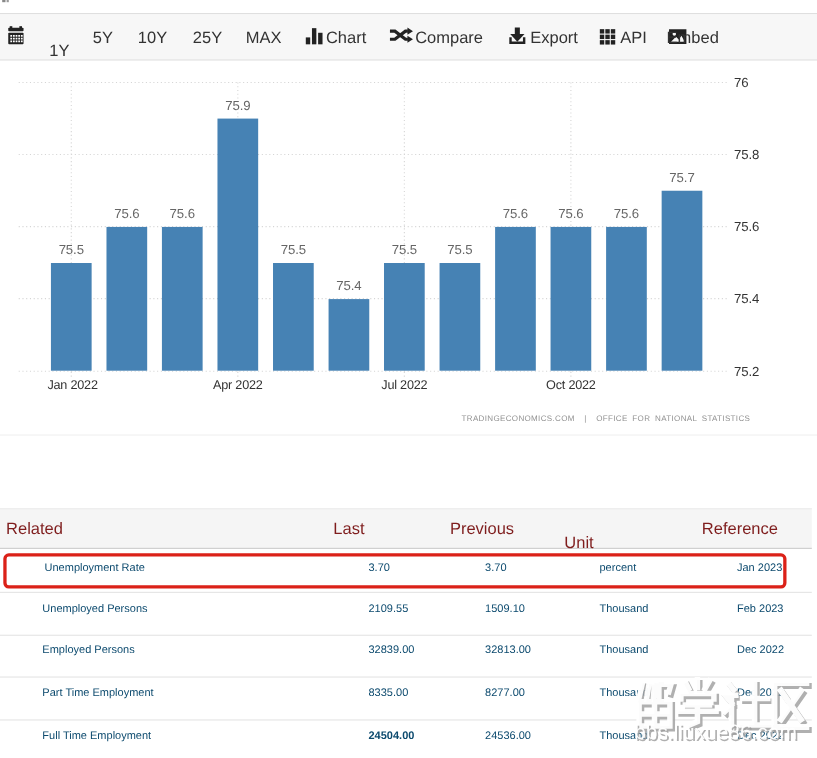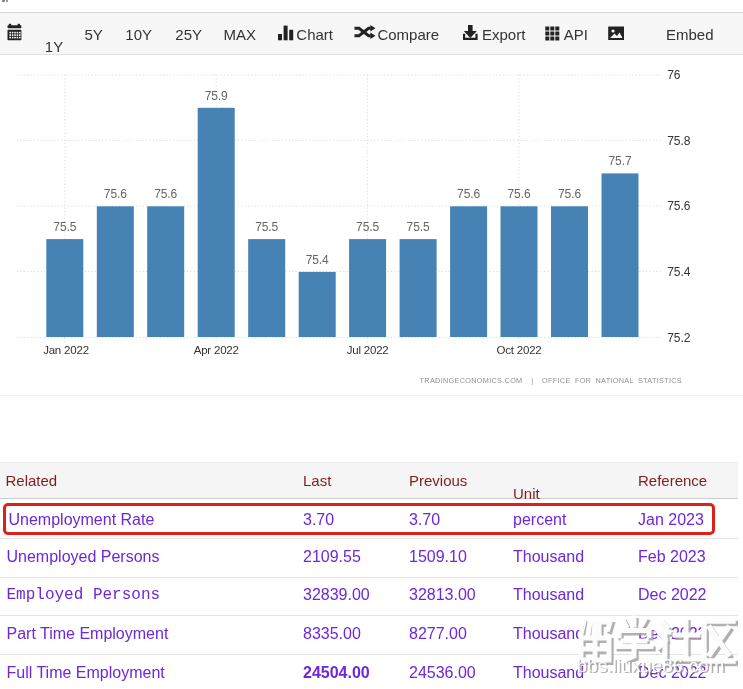--- a/index.html
+++ b/index.html
@@ -4,21 +4,21 @@
 <style>
 * { margin:0; padding:0; box-sizing:border-box; }
 html,body { width:743px; height:689px; background:#fff; font-family:"Liberation Sans",sans-serif; position:relative; overflow:hidden; }
 .abs { position:absolute; }
 
 #topstrip { left:0; top:0; width:743px; height:13px; background:#fff; border-bottom:1px solid #d8d8d8; }
 #toolbar { left:0; top:13px; width:743px; height:42px; background:#f7f7f7; border-bottom:1px solid #e2e2e2; }
 .tbtxt { position:absolute; top:27px; font-size:15px; color:#333; line-height:16px; white-space:nowrap; }
 
 .th { position:absolute; font-size:15px; color:#7f1d1d; white-space:nowrap; }
-.td { position:absolute; font-size:16px; color:#6d28d9; white-space:nowrap; }
+.td { position:absolute; font-size:10px; color:#0c4a6e; white-space:nowrap;margin-left:32px; }
 #thead { left:0; top:462px; width:738px; height:37px; background:#f5f5f5; border-top:1px solid #ebebeb; border-bottom:1px solid #ccc; }
 .rowsep { position:absolute; left:0; width:738px; height:1px; background:#e4e4e4; }
 #redbox { left:3px; top:503px; width:712px; height:32px; border:3px solid #db2118; border-radius:5px; }
 </style>
 </head>
 <body>
 <div id="topstrip" class="abs"></div>
 <div class="abs" style="left:2px;top:0;width:3px;height:2px;background:#888;"></div>
 <div class="abs" style="left:6px;top:0;width:2px;height:2px;background:#999;"></div>
 <div id="toolbar" class="abs"></div>
@@ -92,21 +92,21 @@
 </svg>
 <span class="tbtxt" style="left:44.8px;margin-top:12px;">1Y</span>
 <span class="tbtxt" style="left:84.4px;">5Y</span>
 <span class="tbtxt" style="left:125.3px;">10Y</span>
 <span class="tbtxt" style="left:175.3px;">25Y</span>
 <span class="tbtxt" style="left:223.4px;">MAX</span>
 <span class="tbtxt" style="left:296.3px;">Chart</span>
 <span class="tbtxt" style="left:377.4px;">Compare</span>
 <span class="tbtxt" style="left:482px;">Export</span>
 <span class="tbtxt" style="left:563.8px;">API</span>
-<span class="tbtxt" style="left:666px;">Embed</span>
+<span class="tbtxt" style="left:606px;">Embed</span>
 
 <svg class="abs" style="left:0;top:55px;" width="743" height="340" viewBox="0 55 743 340">
   <g stroke="#d5d5d5" stroke-width="1" stroke-dasharray="1 2.4">
     <line x1="17" y1="75" x2="663" y2="75"></line>
     <line x1="17" y1="140.5" x2="663" y2="140.5"></line>
     <line x1="17" y1="206" x2="663" y2="206"></line>
     <line x1="17" y1="271.5" x2="663" y2="271.5"></line>
     <line x1="17" y1="337.5" x2="663" y2="337.5"></line>
     <line x1="64.8" y1="75" x2="64.8" y2="337.5"></line>
     <line x1="216.2" y1="75" x2="216.2" y2="337.5"></line>
@@ -176,21 +176,21 @@
 <span class="td" style="left:638px;top:511.3px;">Jan 2023</span>
 <div class="rowsep" style="top:538px;"></div>
 
 <span class="td" style="left:6.5px;top:547.7px;">Unemployed Persons</span>
 <span class="td" style="left:303px;top:547.7px;">2109.55</span>
 <span class="td" style="left:409px;top:547.7px;">1509.10</span>
 <span class="td" style="left:513px;top:547.7px;">Thousand</span>
 <span class="td" style="left:638px;top:547.7px;">Feb 2023</span>
 <div class="rowsep" style="top:576.7px;"></div>
 
-<span class="td" style="left:6.5px;top:586.4px;font-family:Liberation Mono, monospace;">Employed Persons</span>
+<span class="td" style="left:6.5px;top:586.4px;">Employed Persons</span>
 <span class="td" style="left:303px;top:586.4px;">32839.00</span>
 <span class="td" style="left:409px;top:586.4px;">32813.00</span>
 <span class="td" style="left:513px;top:586.4px;">Thousand</span>
 <span class="td" style="left:638px;top:586.4px;">Dec 2022</span>
 <div class="rowsep" style="top:615.4px;"></div>
 
 <span class="td" style="left:6.5px;top:625.1px;">Part Time Employment</span>
 <span class="td" style="left:303px;top:625.1px;">8335.00</span>
 <span class="td" style="left:409px;top:625.1px;">8277.00</span>
 <span class="td" style="left:513px;top:625.1px;">Thousand</span>

